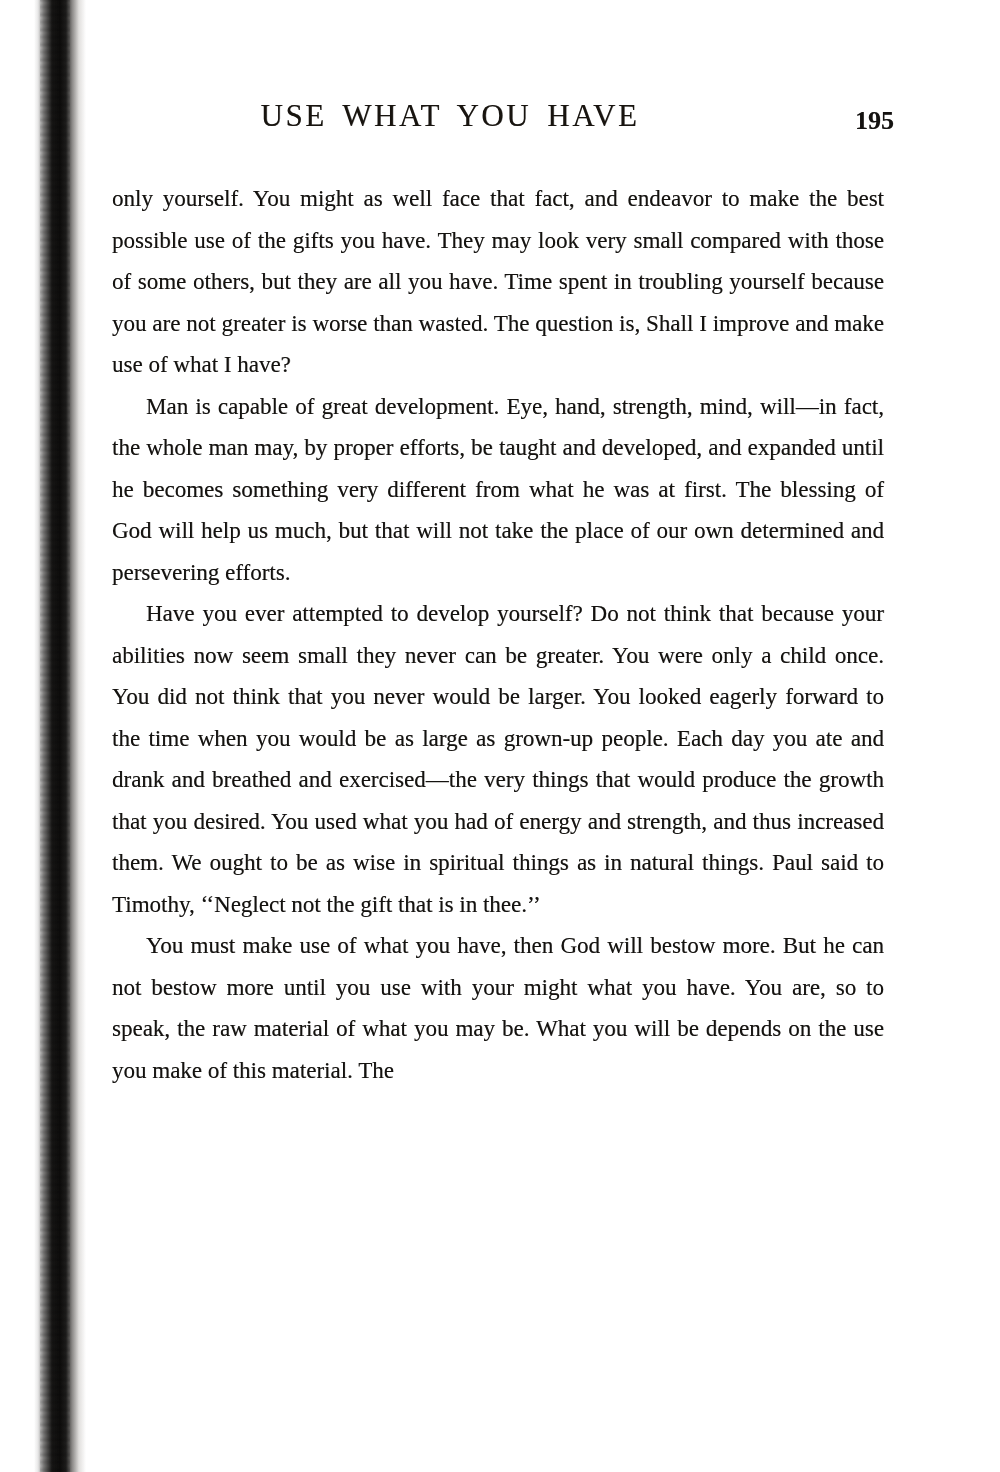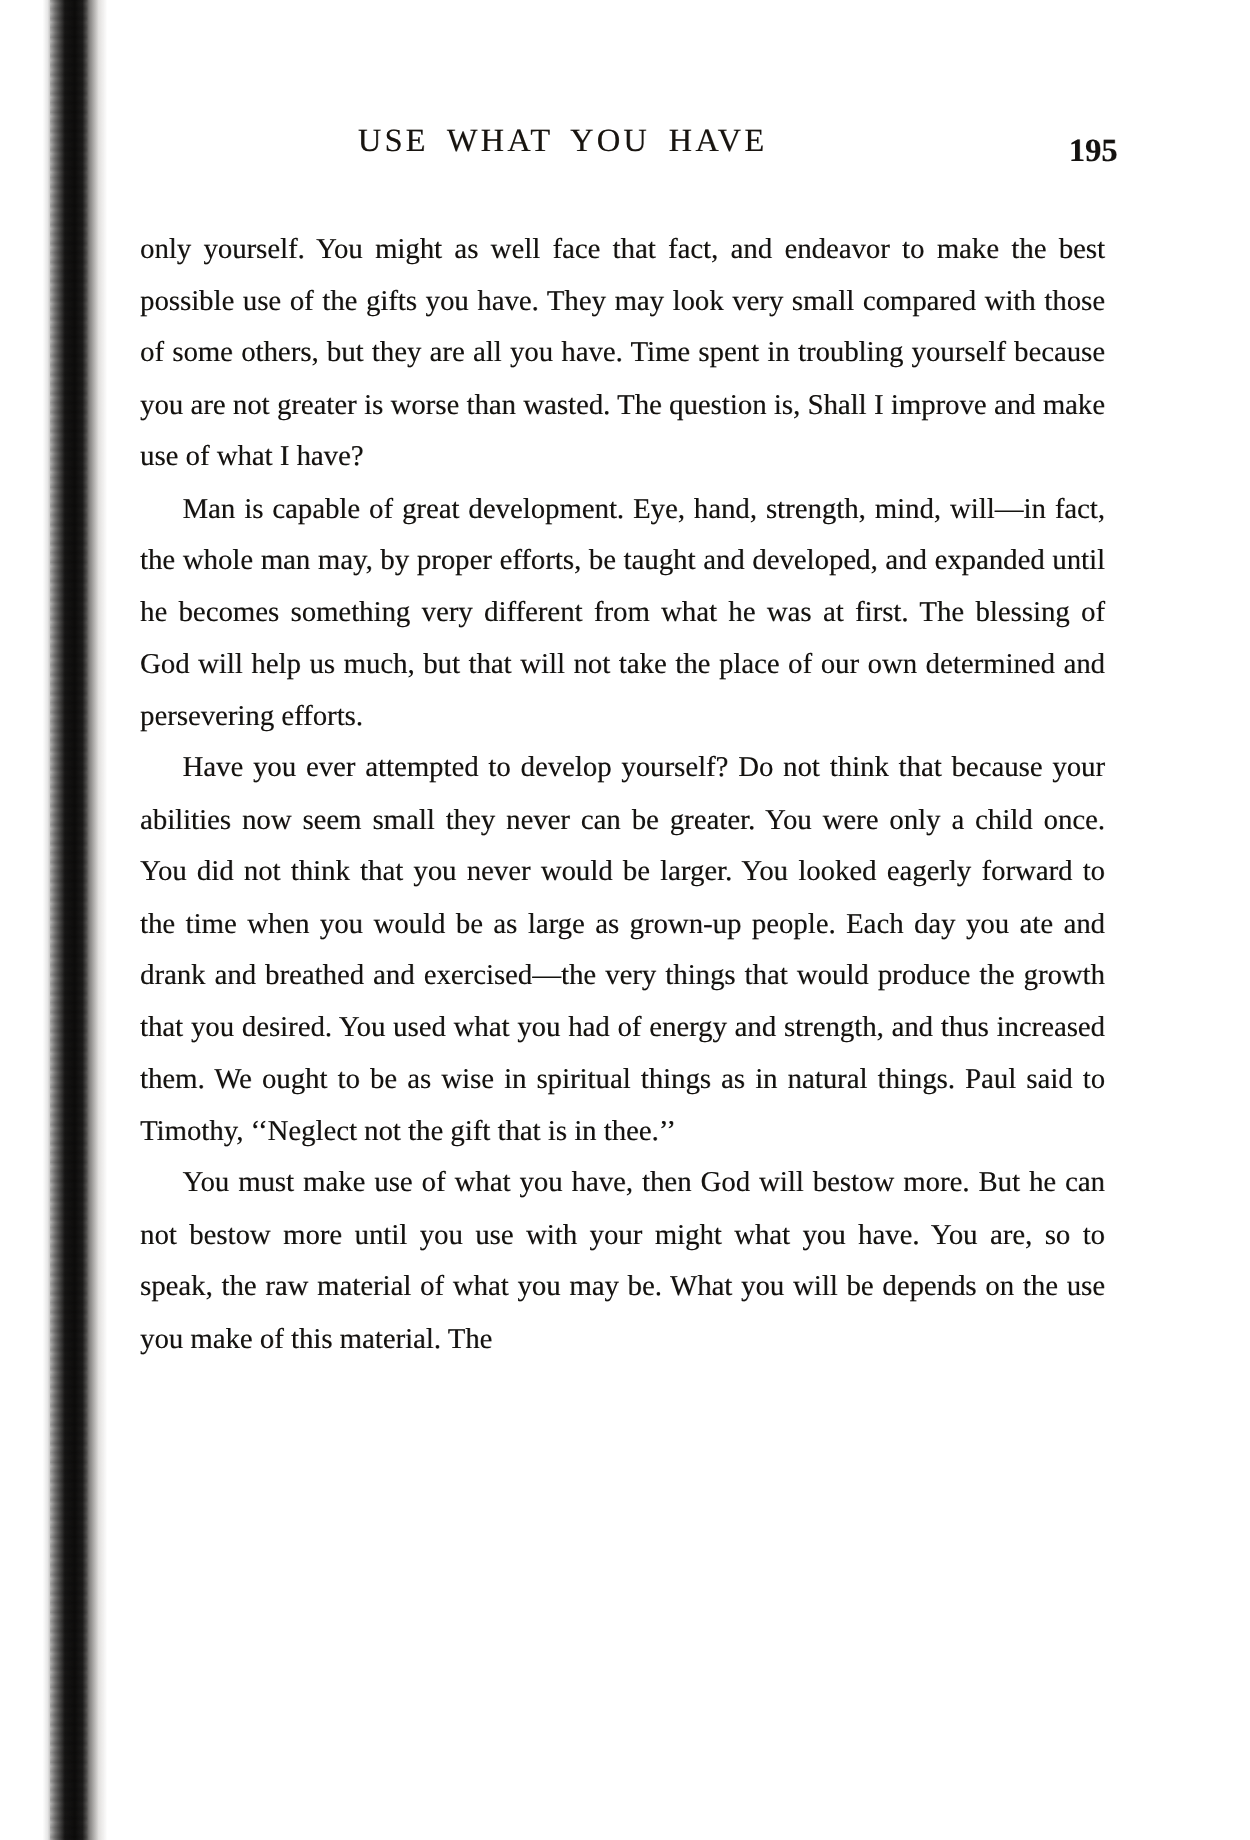--- a/index.html
+++ b/index.html
@@ -68,21 +68,21 @@
     top: 98px;
     width: 790px;
     height: 52px;
   }
   .running-head {
     position: absolute;
     left: 0;
     top: 0;
     width: 680px;
     text-align: center;
-    font-size: 26px;
+    font-size: 31px;
     letter-spacing: 2.5px;
     word-spacing: 6px;
     color: #18140f;
     font-family: "Liberation Serif", serif;
   }
   .folio {
     position: absolute;
     right: 6px;
     top: 8px;
     font-size: 26px;

